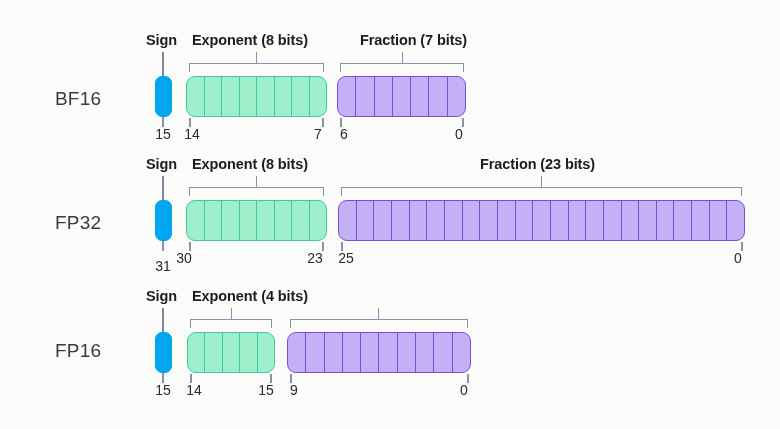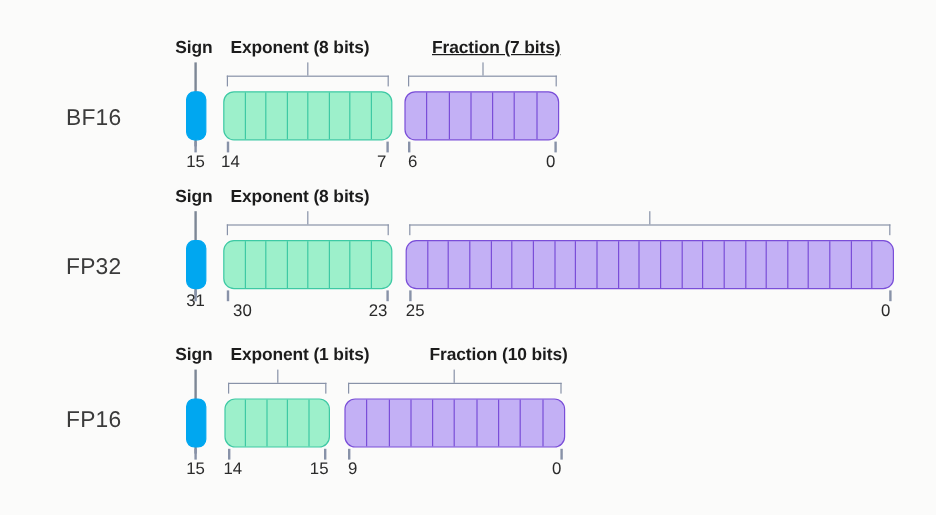--- a/index.html
+++ b/index.html
@@ -128,21 +128,21 @@
       <div class="cell"></div>
       <div class="cell"></div>
       <div class="cell"></div>
       <div class="cell"></div>
     </div>
   <div class="tick" style="left:189px; top:118px;"></div>
   <div class="bit-num" style="left:192px; top:126px;">14</div>
   <div class="tick" style="left:322px; top:118px;"></div>
   <div class="bit-num" style="left:318px; top:126px;">7</div>
 
-  <div class="field-caption" style="left:360px; top:32px;text-decoration:underline;">Fraction (7 bits)</div>
+  <div class="field-caption" style="left:360px; top:32px;">Fraction (7 bits)</div>
   <div class="bracket-stem" style="left:402px; top:52px;"></div>
   <div class="bracket" style="left:340px; top:63px; width:124px;"></div>
   <div class="field fraction" style="left:337px; top:76px; width:129px; height:41px;">
       <div class="cell"></div>
       <div class="cell"></div>
       <div class="cell"></div>
       <div class="cell"></div>
       <div class="cell"></div>
       <div class="cell"></div>
       <div class="cell"></div>
@@ -151,40 +151,41 @@
   <div class="bit-num" style="left:344px; top:126px;">6</div>
   <div class="tick" style="left:462px; top:118px;"></div>
   <div class="bit-num" style="left:459px; top:126px;">0</div>
 
   <div class="row-label" style="left:55px; top:212px;">FP32</div>
 
   <div class="field-caption" style="left:146px; top:156px;">Sign</div>
   <div class="sign-leader" style="left:162px; top:176px; height:70px;"></div>
   <div class="field sign" style="left:155px; top:200px; width:17px; height:41px;"></div>
   <div class="tick" style="left:162px; top:242px;"></div>
-  <div class="bit-num" style="left:163px; top:242px;">31</div>
+  <div class="bit-num" style="left:163px; top:258px;">31</div>
 
   <div class="field-caption" style="left:192px; top:156px;">Exponent (8 bits)</div>
   <div class="bracket-stem" style="left:256px; top:176px;"></div>
   <div class="bracket" style="left:189px; top:187px; width:135px;"></div>
   <div class="field exponent" style="left:186px; top:200px; width:141px; height:41px;">
       <div class="cell"></div>
       <div class="cell"></div>
       <div class="cell"></div>
       <div class="cell"></div>
       <div class="cell"></div>
       <div class="cell"></div>
       <div class="cell"></div>
       <div class="cell"></div>
     </div>
   <div class="tick" style="left:189px; top:242px;"></div>
-  <div class="bit-num" style="left:202px; top:250px;">30</div>
+  <div class="bit-num" style="left:184px; top:250px;">30</div>
   <div class="tick" style="left:322px; top:242px;"></div>
   <div class="bit-num" style="left:315px; top:250px;">23</div>
 
+  <div class="field-caption" style="left:480px; top:156px;">Fraction (23 bits)</div>
   <div class="bracket-stem" style="left:541px; top:176px;"></div>
   <div class="bracket" style="left:341px; top:187px; width:401px;"></div>
   <div class="field fraction" style="left:338px; top:200px; width:407px; height:41px;">
       <div class="cell"></div>
       <div class="cell"></div>
       <div class="cell"></div>
       <div class="cell"></div>
       <div class="cell"></div>
       <div class="cell"></div>
       <div class="cell"></div>
@@ -211,36 +212,35 @@
   <div class="bit-num" style="left:738px; top:250px;">0</div>
 
   <div class="row-label" style="left:55px; top:340px;text-align:center;">FP16</div>
 
   <div class="field-caption" style="left:146px; top:288px;">Sign</div>
   <div class="sign-leader" style="left:162px; top:308px; height:70px;"></div>
   <div class="field sign" style="left:155px; top:332px; width:17px; height:41px;"></div>
   <div class="tick" style="left:162px; top:374px;"></div>
   <div class="bit-num" style="left:163px; top:382px;">15</div>
 
-  <div class="field-caption" style="left:192px; top:288px;">Exponent (1 bits)</div>
+  <div class="field-caption" style="left:192px; top:288px;">Exponent (4 bits)</div>
   <div class="bracket-stem" style="left:231px; top:308px;"></div>
   <div class="bracket" style="left:190px; top:319px; width:82px;"></div>
   <div class="field exponent" style="left:187px; top:332px; width:88px; height:41px;">
       <div class="cell"></div>
       <div class="cell"></div>
       <div class="cell"></div>
       <div class="cell"></div>
       <div class="cell"></div>
     </div>
   <div class="tick" style="left:190px; top:374px;"></div>
   <div class="bit-num" style="left:194px; top:382px;">14</div>
   <div class="tick" style="left:270px; top:374px;"></div>
   <div class="bit-num" style="left:266px; top:382px;">15</div>
 
-  <div class="field-caption" style="left:358px; top:288px;">Fraction (10 bits)</div>
   <div class="bracket-stem" style="left:378px; top:308px;"></div>
   <div class="bracket" style="left:290px; top:319px; width:178px;"></div>
   <div class="field fraction" style="left:287px; top:332px; width:184px; height:41px;">
       <div class="cell"></div>
       <div class="cell"></div>
       <div class="cell"></div>
       <div class="cell"></div>
       <div class="cell"></div>
       <div class="cell"></div>
       <div class="cell"></div>

